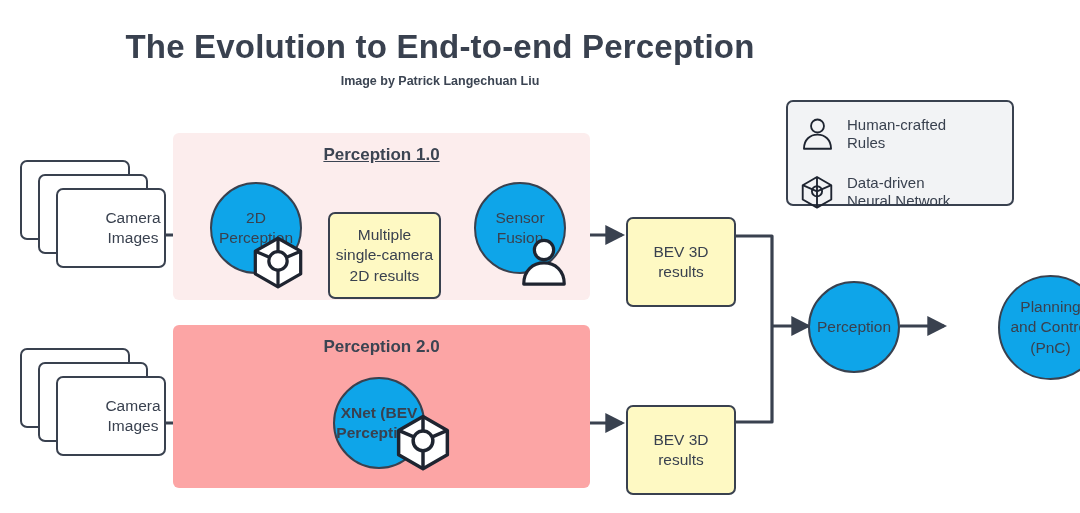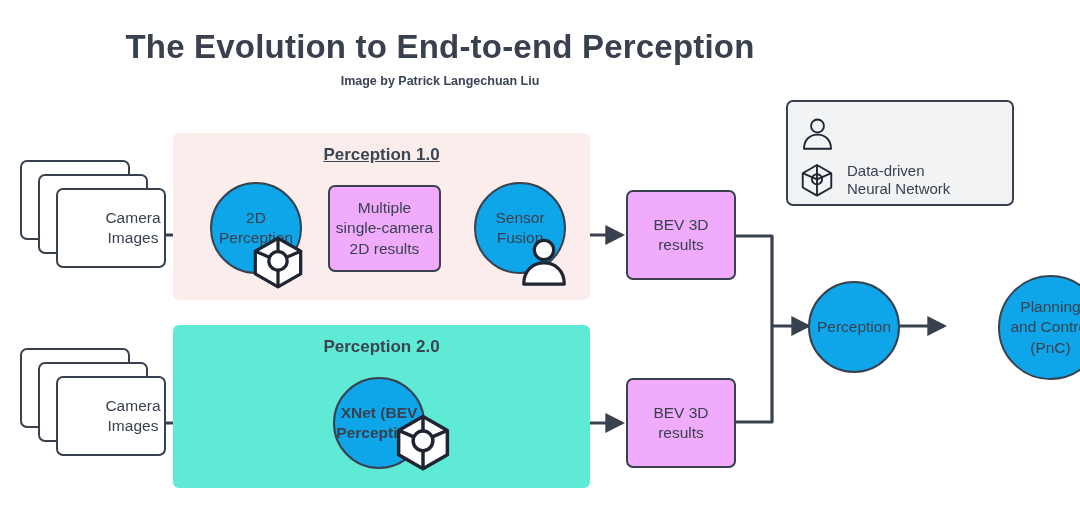--- a/index.html
+++ b/index.html
@@ -60,39 +60,40 @@
     font-weight: bold;
     color: #3b4452;
   }
   #panel-p1 {
     left: 173px; top: 133px; width: 417px; height: 167px;
     background: #FCEDED;
   }
   #panel-p1 .panel-title { top: 12px; text-decoration: underline; }
   #panel-p2 {
     left: 173px; top: 325px; width: 417px; height: 163px;
-    background: #5eead4;
+    background: #fca5a5;
   }
   #panel-p2 .panel-title { top: 12px; }
 
   
   .box {
     position: absolute;
     box-sizing: border-box;
-    background: #f0abfc;
+    background: #fef9c3;
     border: 2px solid #39414f;
     border-radius: 7px;
     display: flex;
     align-items: center;
     justify-content: center;
     text-align: center;
     font-size: 15.5px;
     line-height: 1.3;
     color: #39414f;
     white-space: pre-line;
+    margin-top: 27px;
   }
   .circle {
     position: absolute;
     box-sizing: border-box;
     background: #0ea5e9;
     border: 2px solid #39414f;
     border-radius: 50%;
     display: flex;
     align-items: center;
     justify-content: center;
@@ -143,21 +144,21 @@
     border: 2px solid #39414f;
     border-radius: 7px;
     padding: 11px 12px;
   }
   .legend-row {
     display: flex;
     align-items: center;
     gap: 13px;
     height: 42px;
   }
-  .legend-row + .legend-row { margin-top: 4px; }
+  .legend-row + .legend-row { margin-top: 16px; }
   .legend-icon {
     width: 34px; height: 34px;
     flex: 0 0 34px;
     display: flex; align-items: center; justify-content: center;
   }
   .legend-label {
     font-size: 15px;
     line-height: 1.22;
     color: #39414f;
     white-space: pre-line;
@@ -278,20 +279,22 @@
 (PnC)</div>
 
 <div id="legend">
   <div class="legend-row">
     <span class="legend-icon">
       <svg width="31" height="32" viewBox="0 0 100 104" stroke="#1e2430" stroke-width="6" fill="none" stroke-linejoin="round" stroke-linecap="round">
         <circle cx="50" cy="26" r="21"></circle>
         <path d="M6 100 C6 70 26 54 50 54 C74 54 94 70 94 100 Z"></path>
       </svg>
     </span>
+    <span class="legend-label">Human-crafted
+Rules</span>
   </div>
   <div class="legend-row">
     <span class="legend-icon">
       <svg width="34" height="34" viewBox="0 0 100 100" stroke="#1e2430" stroke-width="5.5" fill="none" stroke-linejoin="round">
         <path d="M50 6 L92 30 L92 72 L50 96 L8 72 L8 30 Z"></path>
         <path d="M50 6 L50 48 L92 30"></path>
         <path d="M50 48 L50 96"></path>
         <path d="M8 30 L50 48"></path>
         <circle cx="50" cy="48" r="15"></circle>
       </svg>

